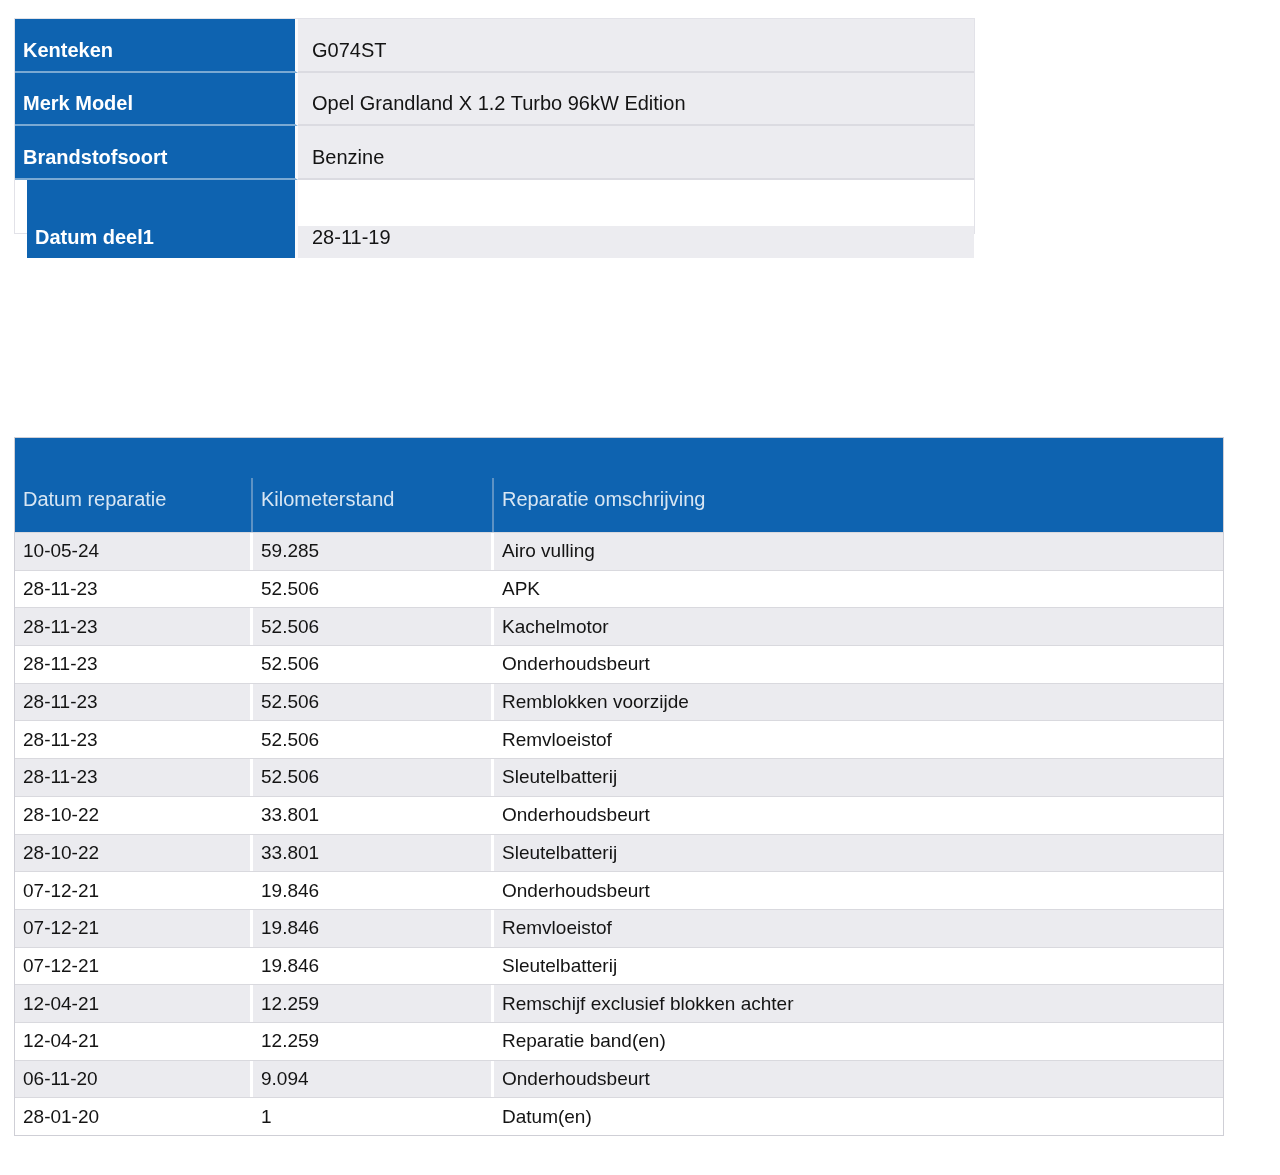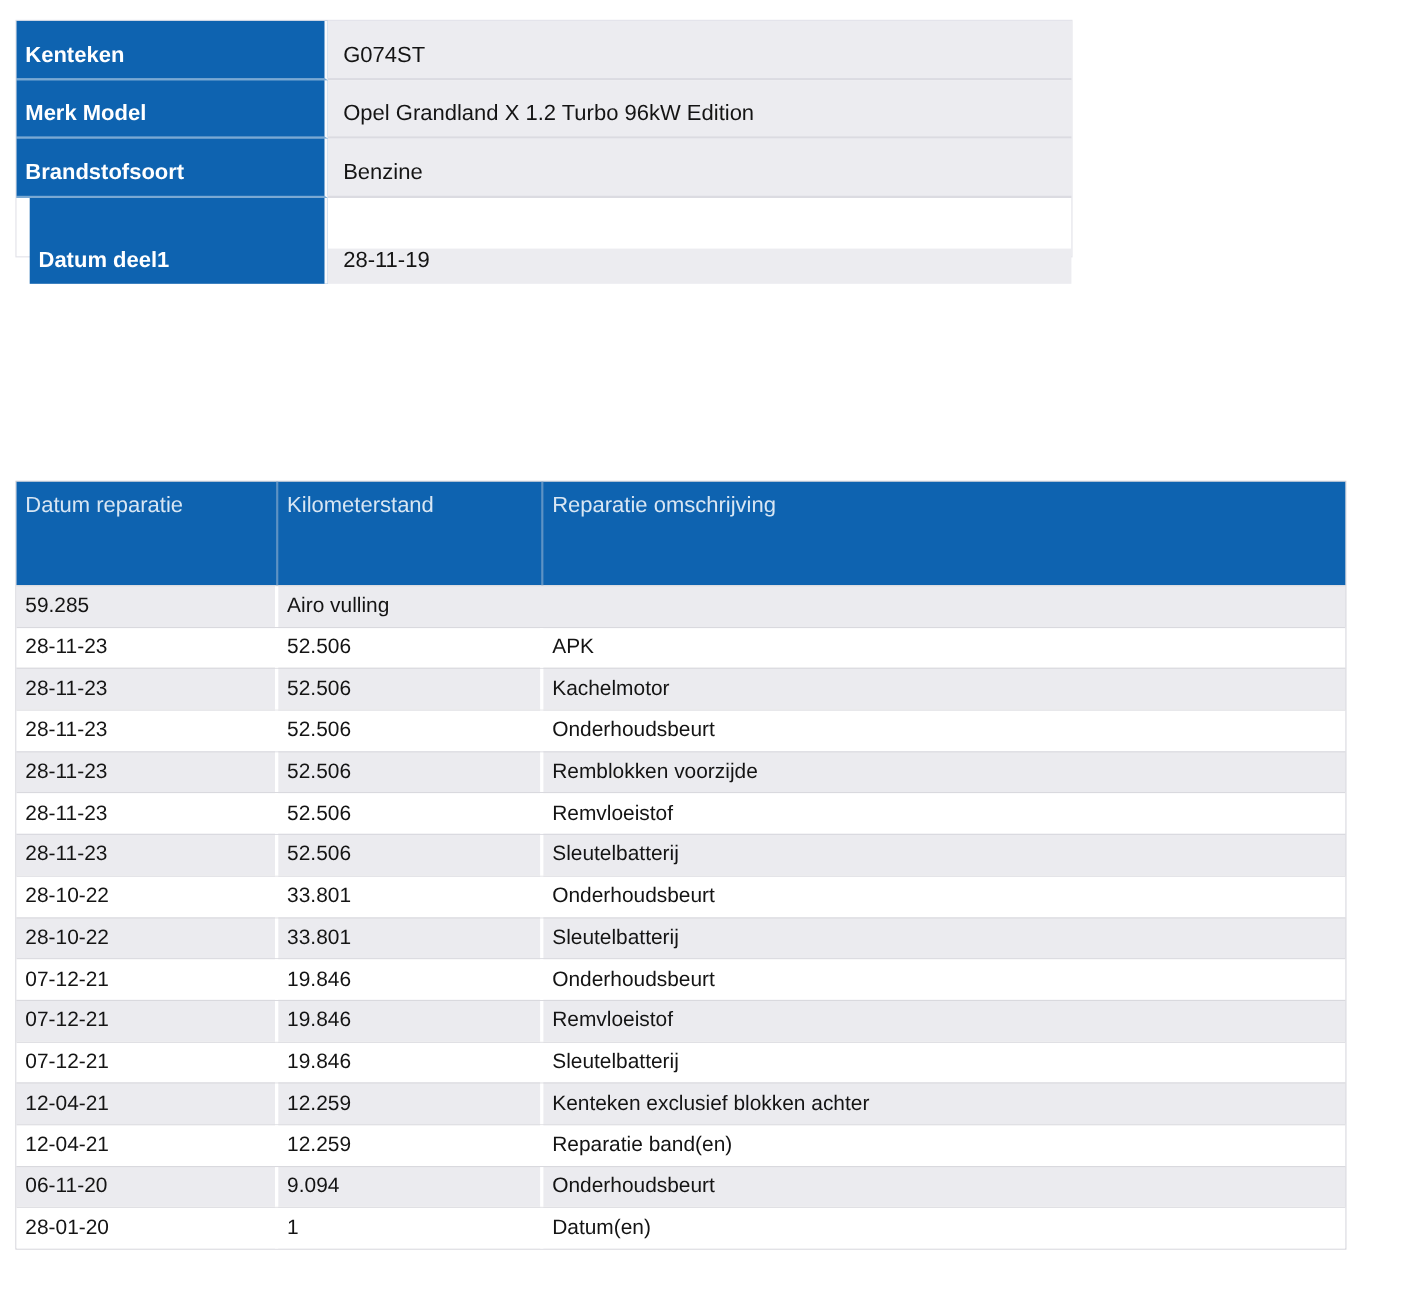--- a/index.html
+++ b/index.html
@@ -64,20 +64,21 @@
     display: grid;
     grid-template-columns: 238px 241px 1fr;
     height: 94px;
     background: var(--blue);
   }
   .hcell {
     color: var(--header-text);
     font-size: 20px;
     padding: 10px 4px 0 8px;
     border-right: 2px solid #5d92c4;
+    margin-top: 40px;
   }
   .hcell:last-child { border-right: none; }
   .rrow {
     display: grid;
     grid-template-columns: 238px 241px 1fr;
     height: 37.7px;
     border-top: 1px solid var(--divider);
   }
   .rrow.odd  { background: var(--row-gray); }
   .rrow.even { background: var(--row-white); }
@@ -116,20 +117,21 @@
   </div>
 
 <div class="repair-table">
   <div class="rheader">
       <div class="hcell">Datum reparatie</div>
       <div class="hcell">Kilometerstand</div>
       <div class="hcell">Reparatie omschrijving</div>
     </div>
   <div id="rbody">
       <div class="rrow odd">
+        <div class="rcell">10-05-24</div>
         <div class="rcell">59.285</div>
         <div class="rcell">Airo vulling</div>
       </div>
       <div class="rrow even">
         <div class="rcell">28-11-23</div>
         <div class="rcell">52.506</div>
         <div class="rcell">APK</div>
       </div>
       <div class="rrow odd">
         <div class="rcell">28-11-23</div>
@@ -177,21 +179,21 @@
         <div class="rcell">Remvloeistof</div>
       </div>
       <div class="rrow even">
         <div class="rcell">07-12-21</div>
         <div class="rcell">19.846</div>
         <div class="rcell">Sleutelbatterij</div>
       </div>
       <div class="rrow odd">
         <div class="rcell">12-04-21</div>
         <div class="rcell">12.259</div>
-        <div class="rcell">Kenteken exclusief blokken achter</div>
+        <div class="rcell">Remschijf exclusief blokken achter</div>
       </div>
       <div class="rrow even">
         <div class="rcell">12-04-21</div>
         <div class="rcell">12.259</div>
         <div class="rcell">Reparatie band(en)</div>
       </div>
       <div class="rrow odd">
         <div class="rcell">06-11-20</div>
         <div class="rcell">9.094</div>
         <div class="rcell">Onderhoudsbeurt</div>

